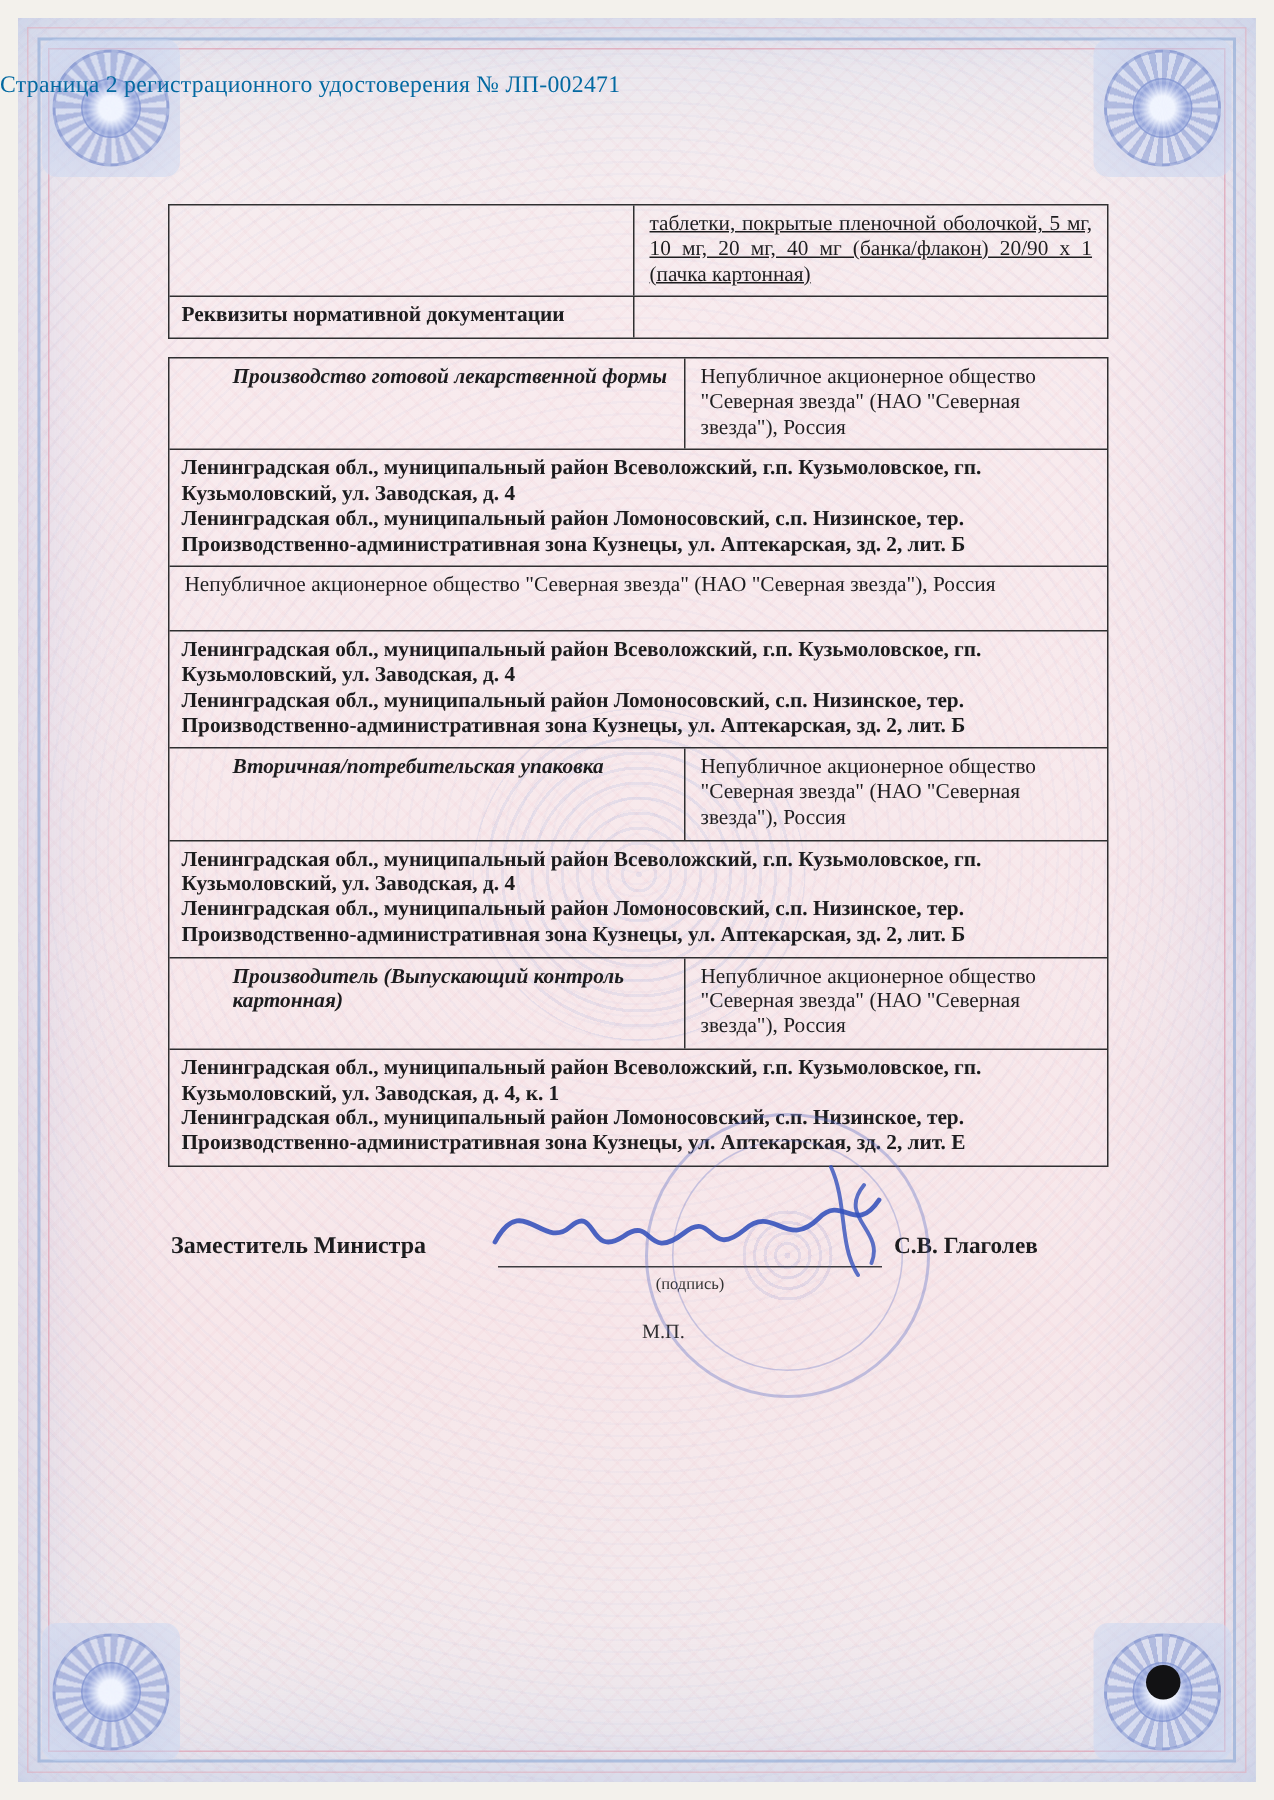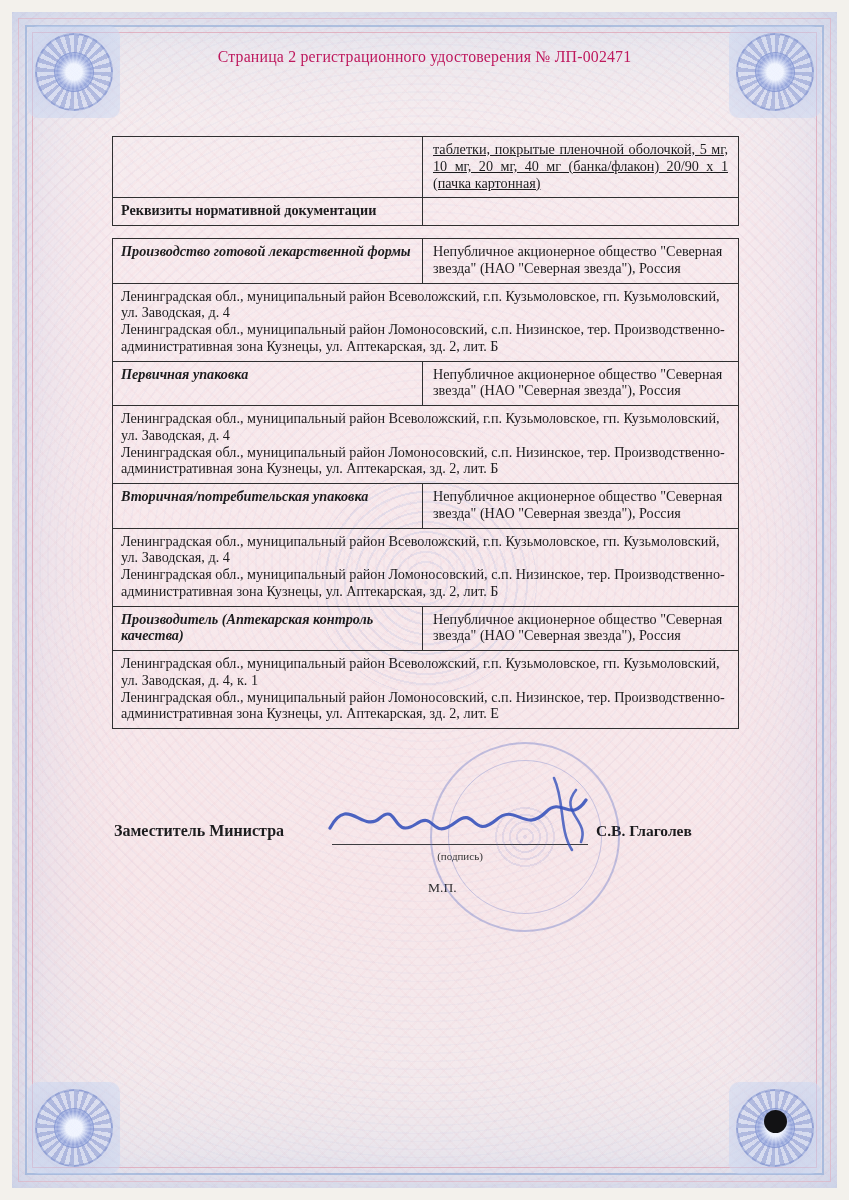--- a/index.html
+++ b/index.html
@@ -41,41 +41,41 @@
     background: radial-gradient(circle, rgba(242,246,255,0.95) 0 30%, rgba(130,150,215,0.55) 62%, rgba(222,232,250,0.85));
     border:1.5px solid rgba(110,130,200,0.5);
   }
   .r-tl { left:28px;  top:26px; }
   .r-tr { left:729px; top:26px; }
   .r-bl { left:28px;  top:1082px; }
   .r-br { left:729px; top:1082px; }
   
   .page-header {
     position:absolute; left:0; top:48px; width:100%;
-    text-align:center; font-size:15.8px; color:#be185d; letter-spacing:.2px;
+    font-size:15.8px; color:#0369a1; letter-spacing:.2px;
   }
   
   .tbl {
     position:absolute; left:112px; width:627px;
     border:1.5px solid #2f2f30; box-sizing:border-box;
     font-size:14.2px; line-height:1.18;
   }
   .t1 { top:136px; }
   .t2 { top:238px; }
   .row { display:flex; border-top:1.5px solid #2f2f30; }
   .row:first-child { border-top:none; }
   .cell-l { width:310px; padding:4px 10px 6px 8px; border-right:1.5px solid #2f2f30; box-sizing:border-box; }
   .cell-r { flex:1; padding:4px 10px 6px 10px; box-sizing:border-box; }
   .full   { width:100%; padding:4px 12px 6px 8px; box-sizing:border-box; }
   .bold { font-weight:bold; }
-  .bi   { font-weight:bold; font-style:italic; }
+  .bi   { font-weight:bold; font-style:italic;margin-left:34px; }
   .just { text-align:justify;text-decoration:underline; }
   .min62 { min-height:60px; }
   .min44 { min-height:42px; }
-  .addr-line { margin:0; }
+  .addr-line { margin:0;font-weight:bold; }
   
   .official-title { position:absolute; left:114px; top:822px; font-weight:bold; font-size:16px; }
   .official-name  { position:absolute; left:596px; top:822px; font-weight:bold; font-size:15.5px; }
   .sig-line { position:absolute; left:332px; top:816px; width:256px; border-bottom:1.3px solid #3c3c40; height:28px; }
   .sig-caption { position:absolute; left:332px; top:850px; width:256px; text-align:center; font-size:11px; color:#333; }
   .stamp-abbr { position:absolute; left:428px; top:880px; font-size:13.5px; color:#2e2e30; }
   .signature-svg { position:absolute; left:318px; top:768px; z-index:3; }
   .stamp {
     position:absolute; left:430px; top:742px; width:186px; height:186px; border-radius:50%;
     border:2px solid rgba(85,105,195,0.35); z-index:2;
@@ -125,21 +125,20 @@
     <div class="cell-r">Непубличное акционерное общество "Северная звезда" (НАО "Северная звезда"), Россия</div>
   </div>
   <div class="row">
     <div class="full">
       <div class="addr-line">Ленинградская обл., муниципальный район Всеволожский, г.п. Кузьмоловское, гп. Кузьмоловский, ул. Заводская, д. 4</div>
       <div class="addr-line">Ленинградская обл., муниципальный район Ломоносовский, с.п. Низинское, тер. Производственно-административная зона Кузнецы, ул. Аптекарская, зд. 2, лит. Б</div>
     </div>
   </div>
 
   <div class="row min44">
-    <div class="cell-l bi">Первичная упаковка</div>
     <div class="cell-r">Непубличное акционерное общество "Северная звезда" (НАО "Северная звезда"), Россия</div>
   </div>
   <div class="row">
     <div class="full">
       <div class="addr-line">Ленинградская обл., муниципальный район Всеволожский, г.п. Кузьмоловское, гп. Кузьмоловский, ул. Заводская, д. 4</div>
       <div class="addr-line">Ленинградская обл., муниципальный район Ломоносовский, с.п. Низинское, тер. Производственно-административная зона Кузнецы, ул. Аптекарская, зд. 2, лит. Б</div>
     </div>
   </div>
 
   <div class="row min44">
@@ -147,21 +146,21 @@
     <div class="cell-r">Непубличное акционерное общество "Северная звезда" (НАО "Северная звезда"), Россия</div>
   </div>
   <div class="row">
     <div class="full">
       <div class="addr-line">Ленинградская обл., муниципальный район Всеволожский, г.п. Кузьмоловское, гп. Кузьмоловский, ул. Заводская, д. 4</div>
       <div class="addr-line">Ленинградская обл., муниципальный район Ломоносовский, с.п. Низинское, тер. Производственно-административная зона Кузнецы, ул. Аптекарская, зд. 2, лит. Б</div>
     </div>
   </div>
 
   <div class="row min44">
-    <div class="cell-l bi">Производитель (Аптекарская контроль качества)</div>
+    <div class="cell-l bi">Производитель (Выпускающий контроль картонная)</div>
     <div class="cell-r">Непубличное акционерное общество "Северная звезда" (НАО "Северная звезда"), Россия</div>
   </div>
   <div class="row">
     <div class="full">
       <div class="addr-line">Ленинградская обл., муниципальный район Всеволожский, г.п. Кузьмоловское, гп. Кузьмоловский, ул. Заводская, д. 4, к. 1</div>
       <div class="addr-line">Ленинградская обл., муниципальный район Ломоносовский, с.п. Низинское, тер. Производственно-административная зона Кузнецы, ул. Аптекарская, зд. 2, лит. Е</div>
     </div>
   </div>
 </div>
 

